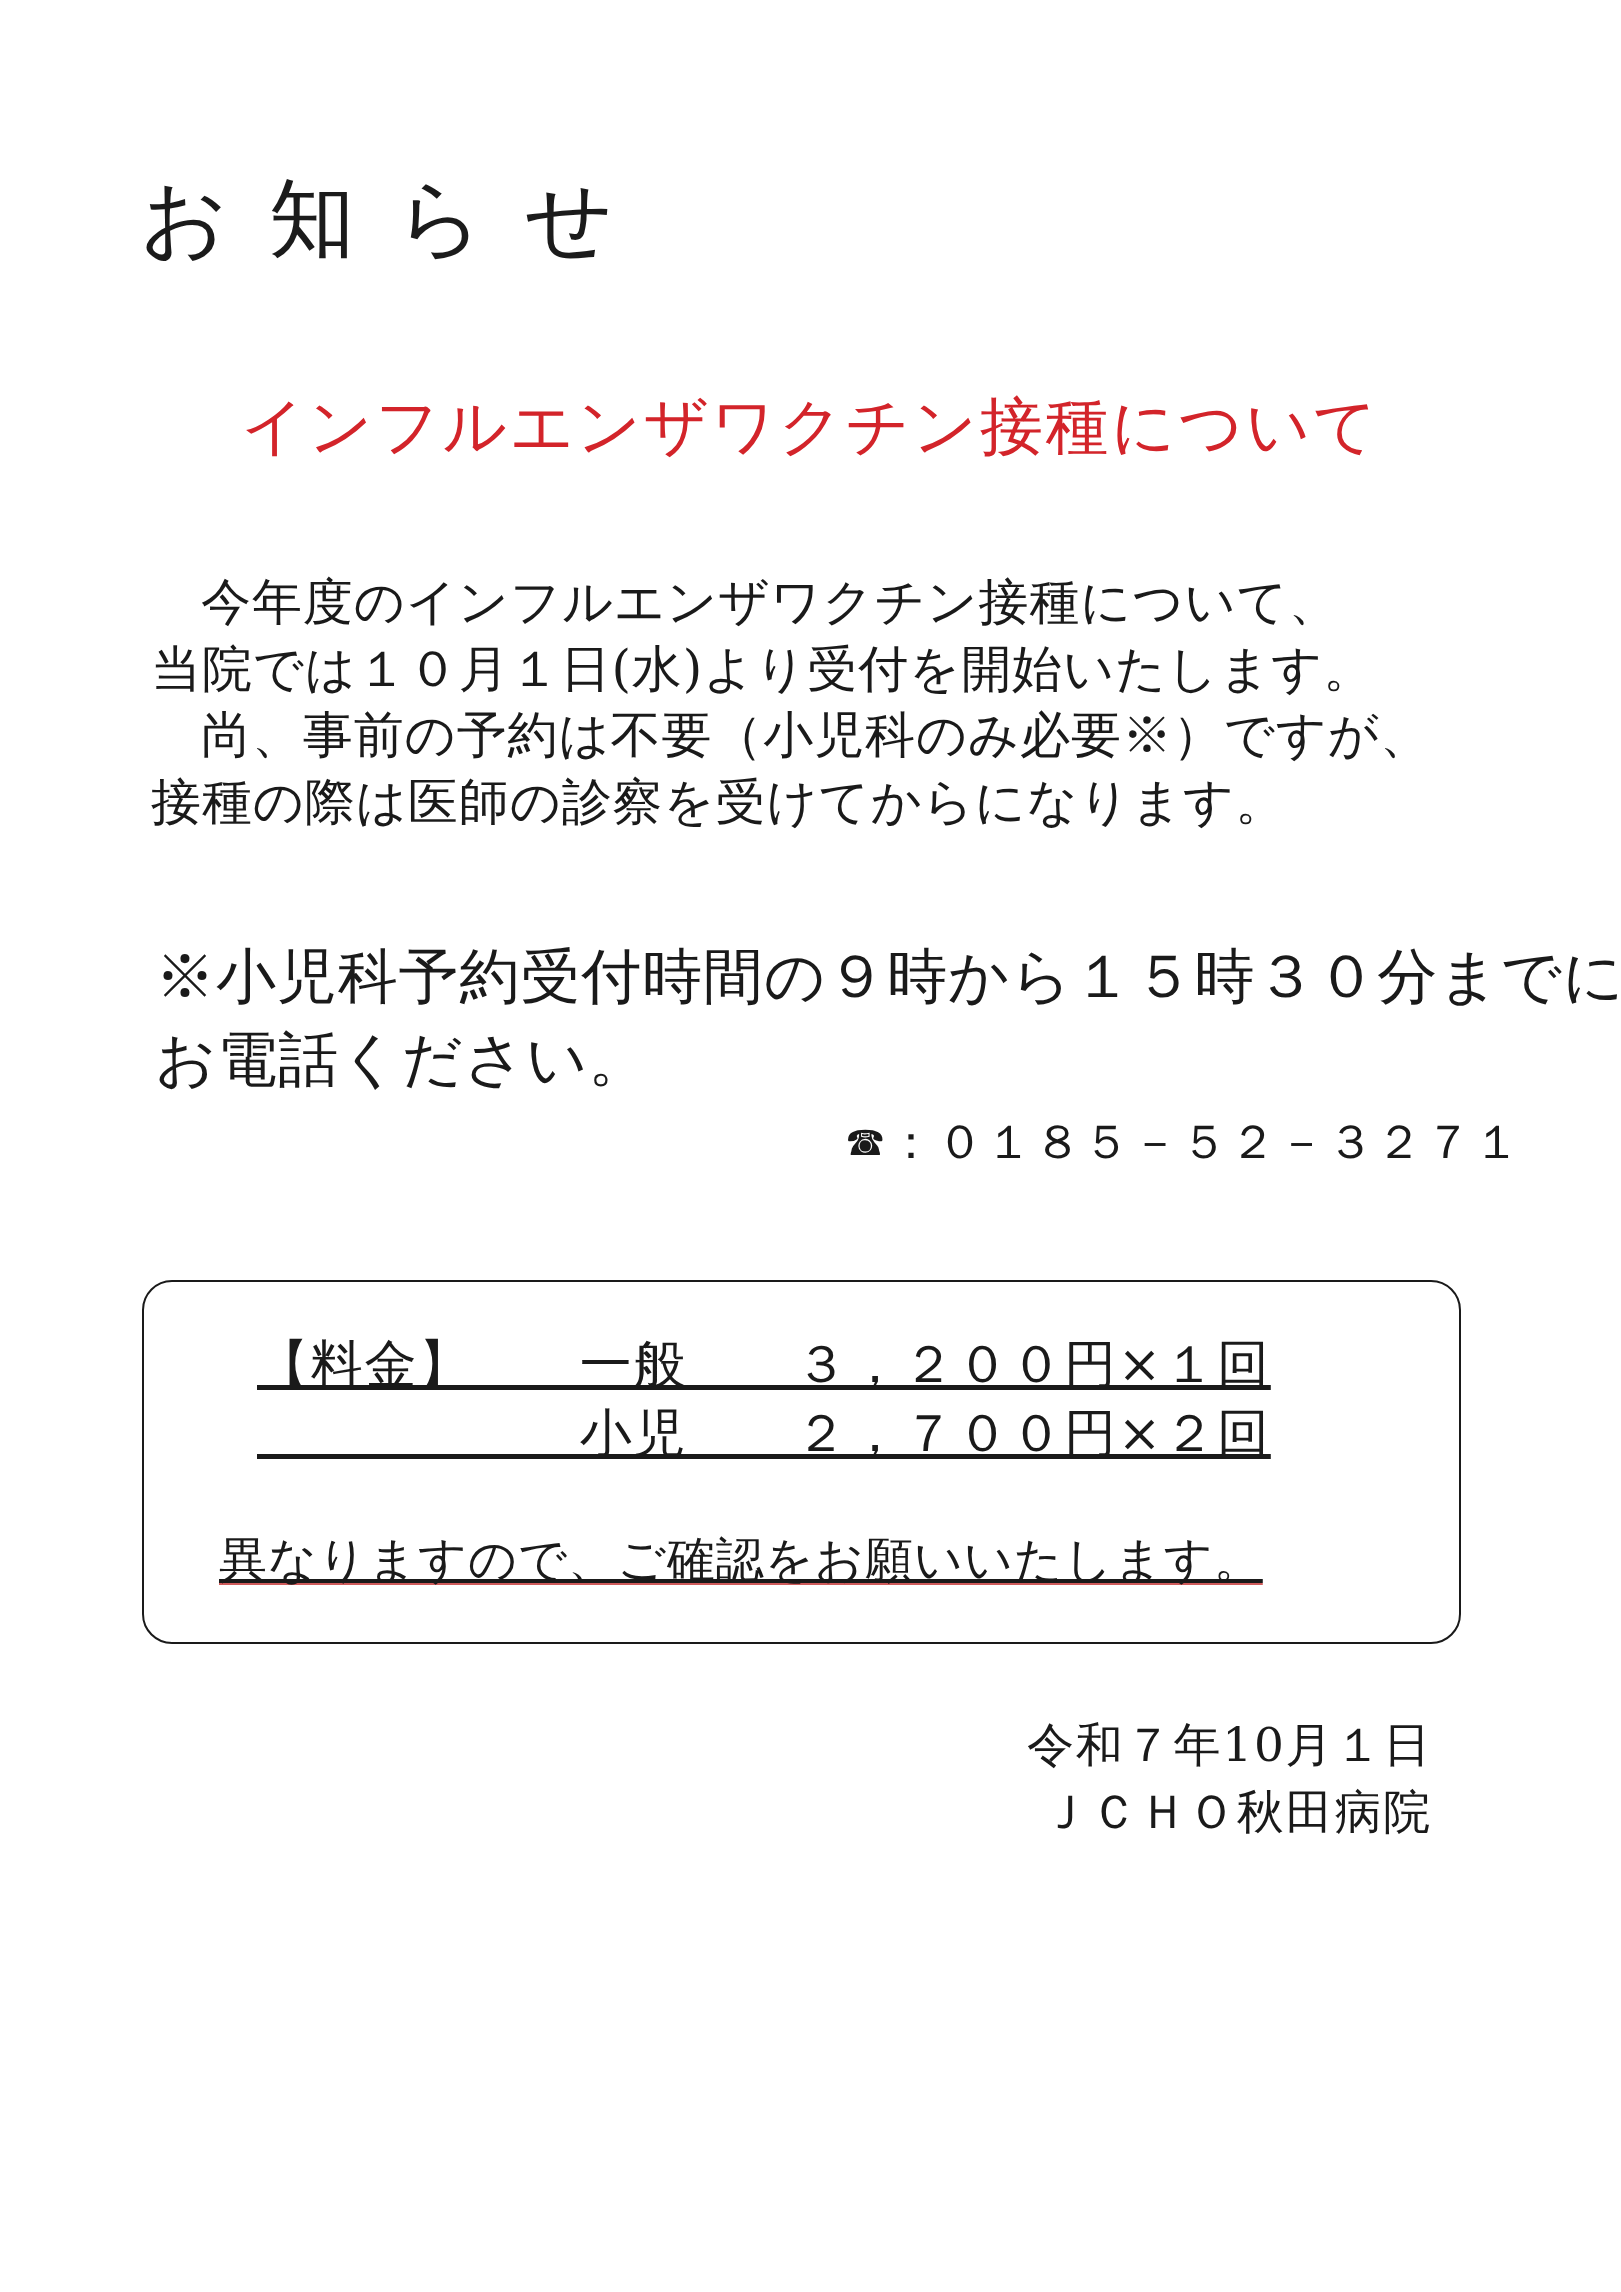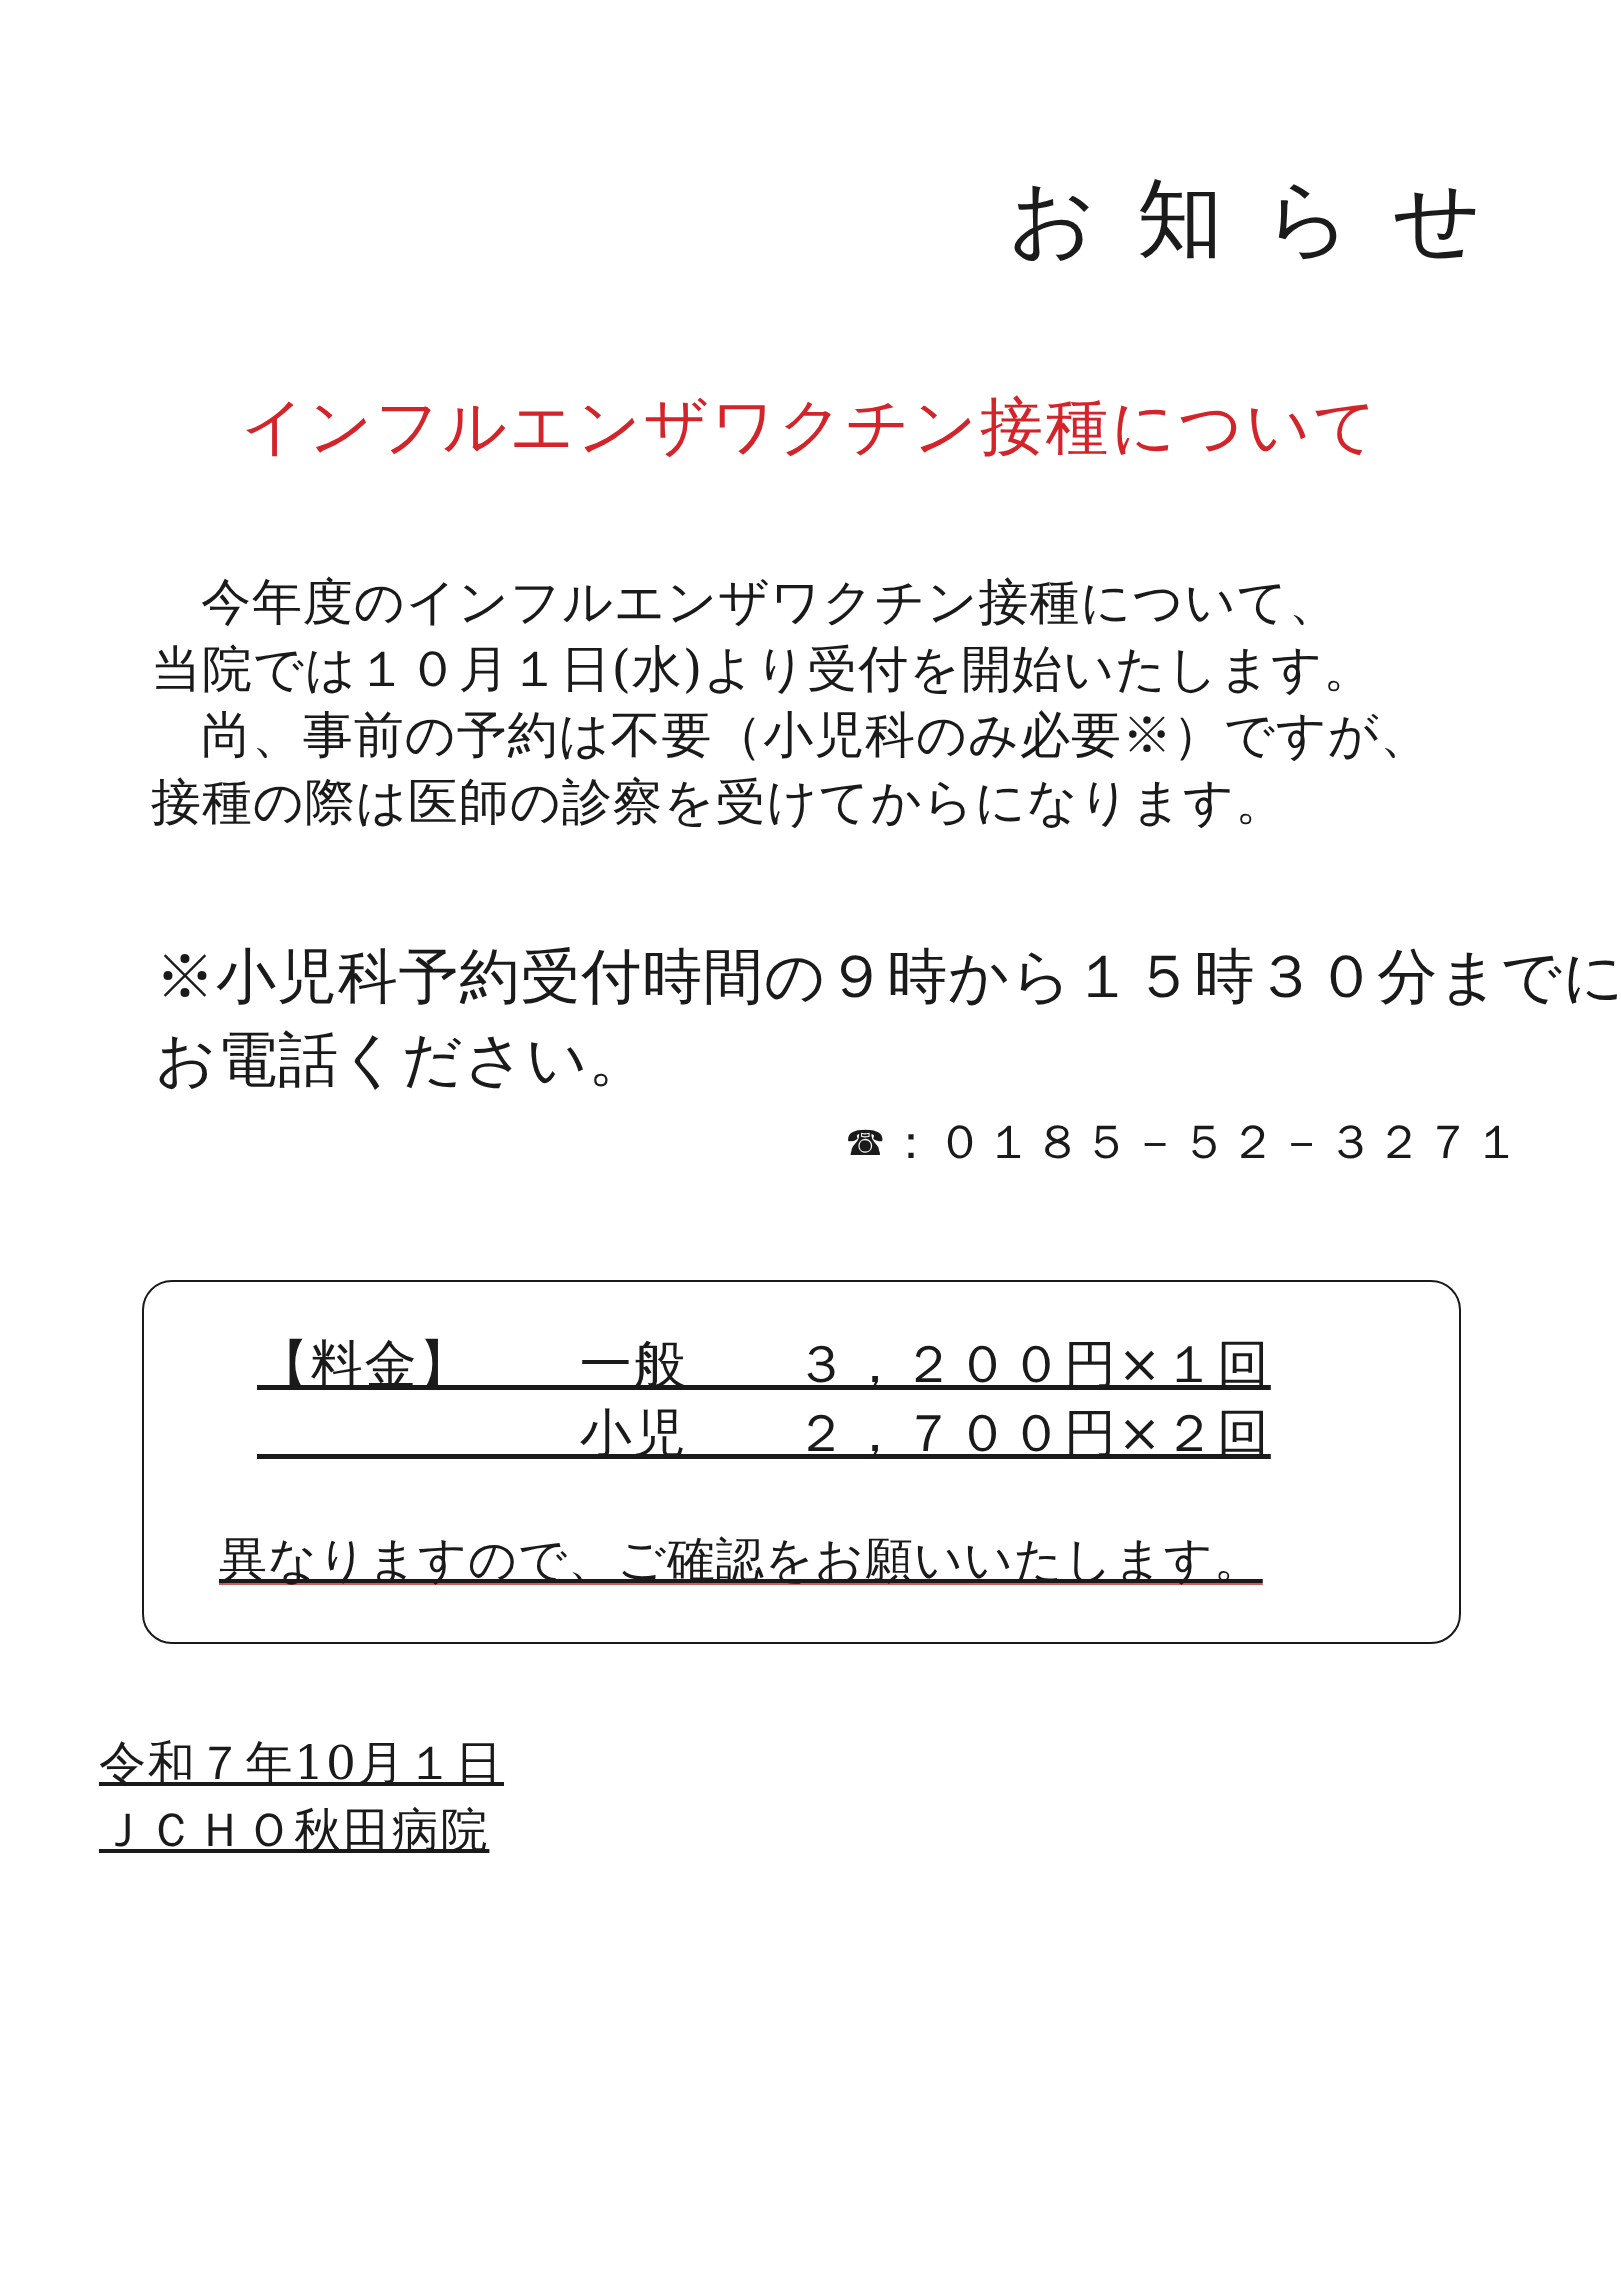--- a/index.html
+++ b/index.html
@@ -19,21 +19,21 @@
     position: relative;
     width: 1621px;
     height: 2293px;
     box-sizing: border-box;
     padding: 0 99px;
   }
 
   
   .doc-title {
     margin-top: 161px;
-    text-align: right;
+    text-align: left;
     font-size: 86px;
     letter-spacing: 41px;
     text-indent: 41px;
     font-weight: 400;
     color: #1b1b1b;
     font-family: "DejaVu Serif", "Liberation Serif", serif;
   }
 
   
   .doc-subtitle {
@@ -117,24 +117,23 @@
     text-decoration: underline;
     text-decoration-color: #cf5b5b;
     text-decoration-style: solid;
     text-decoration-thickness: 1.8px;
     text-underline-offset: 7.2px;
     font-family: "DejaVu Serif", "Liberation Serif", serif;
   }
 
   
   .signature {
-    margin-top: 86px;
+    margin-top: 68px;
     padding-right: 90px;
-    text-align: left;
-    text-decoration: underline;
+    text-align: right;
   }
   .sig-line {
     font-size: 47px;
     letter-spacing: 1.8px;
     line-height: 1.42;
     white-space: pre;
     font-family: "DejaVu Serif", "Liberation Serif", serif;
   }
 </style>
 </head>

